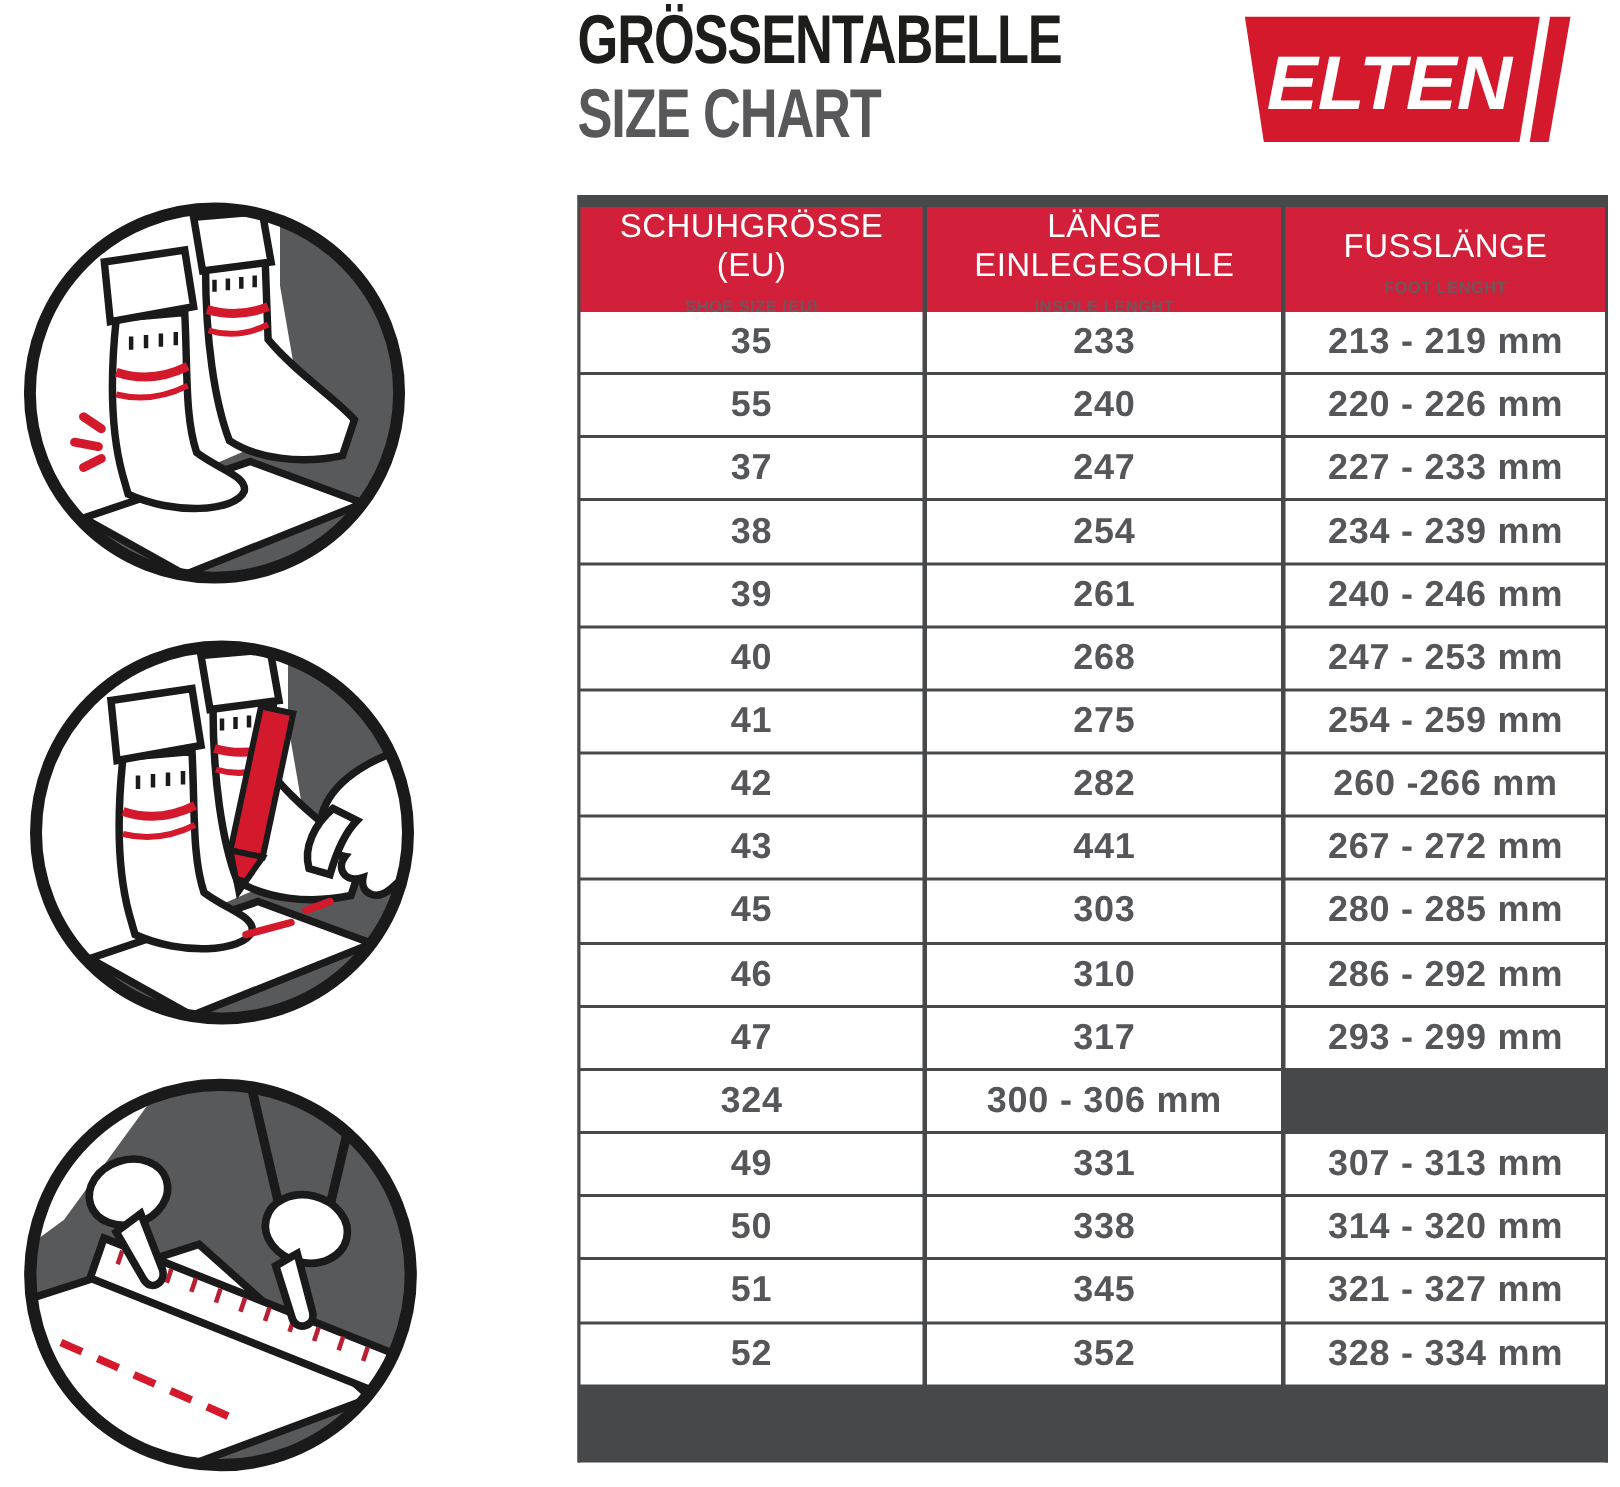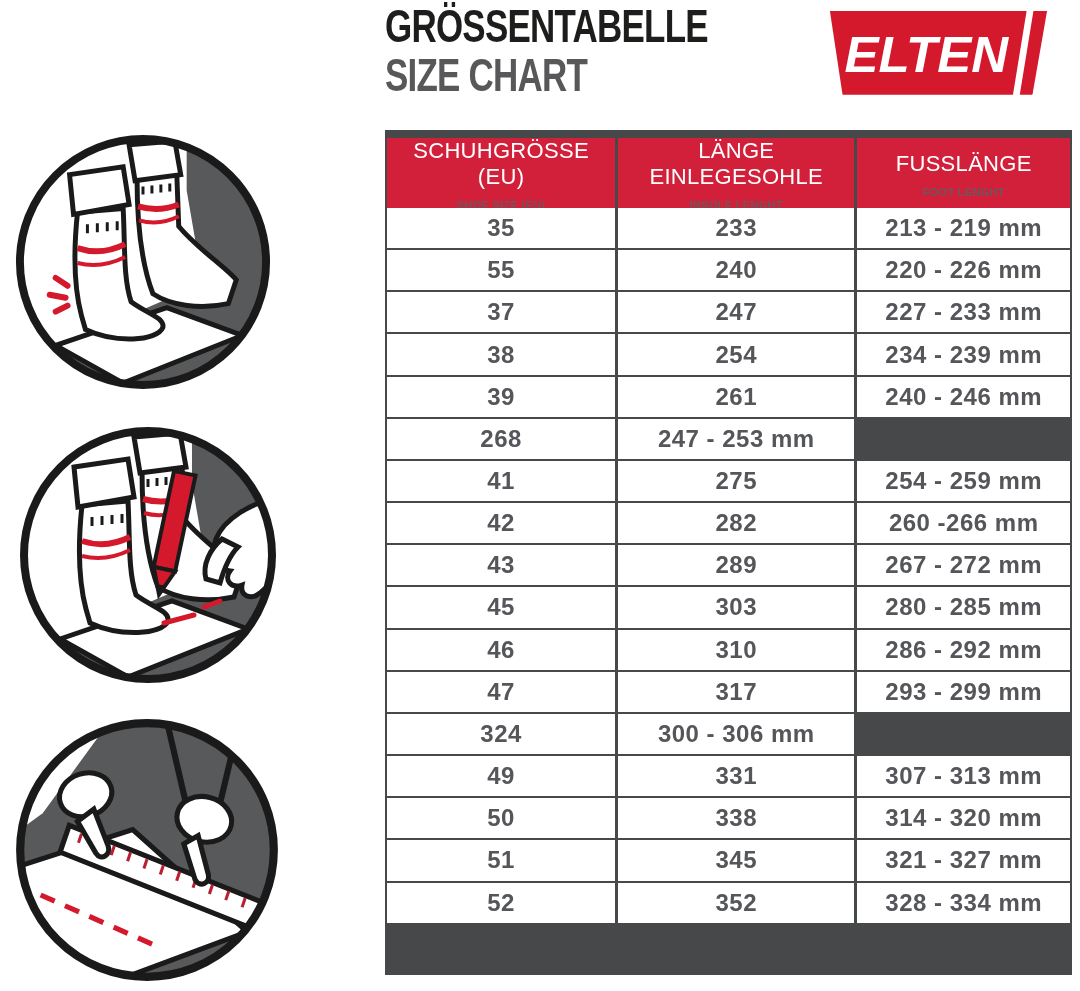--- a/index.html
+++ b/index.html
@@ -234,39 +234,40 @@
     <div class="tcell">234 - 239 mm</div>
   </div>
 
   <div class="trow">
     <div class="tcell">39</div>
     <div class="tcell">261</div>
     <div class="tcell">240 - 246 mm</div>
   </div>
 
   <div class="trow">
+    <div class="tcell">40</div>
     <div class="tcell">268</div>
     <div class="tcell">247 - 253 mm</div>
   </div>
 
   <div class="trow">
     <div class="tcell">41</div>
     <div class="tcell">275</div>
     <div class="tcell">254 - 259 mm</div>
   </div>
 
   <div class="trow">
     <div class="tcell">42</div>
     <div class="tcell">282</div>
     <div class="tcell">260 -266 mm</div>
   </div>
 
   <div class="trow">
     <div class="tcell">43</div>
-    <div class="tcell">289</div>
+    <div class="tcell">441</div>
     <div class="tcell">267 - 272 mm</div>
   </div>
 
 
   <div class="trow">
     <div class="tcell">45</div>
     <div class="tcell">303</div>
     <div class="tcell">280 - 285 mm</div>
   </div>
 

